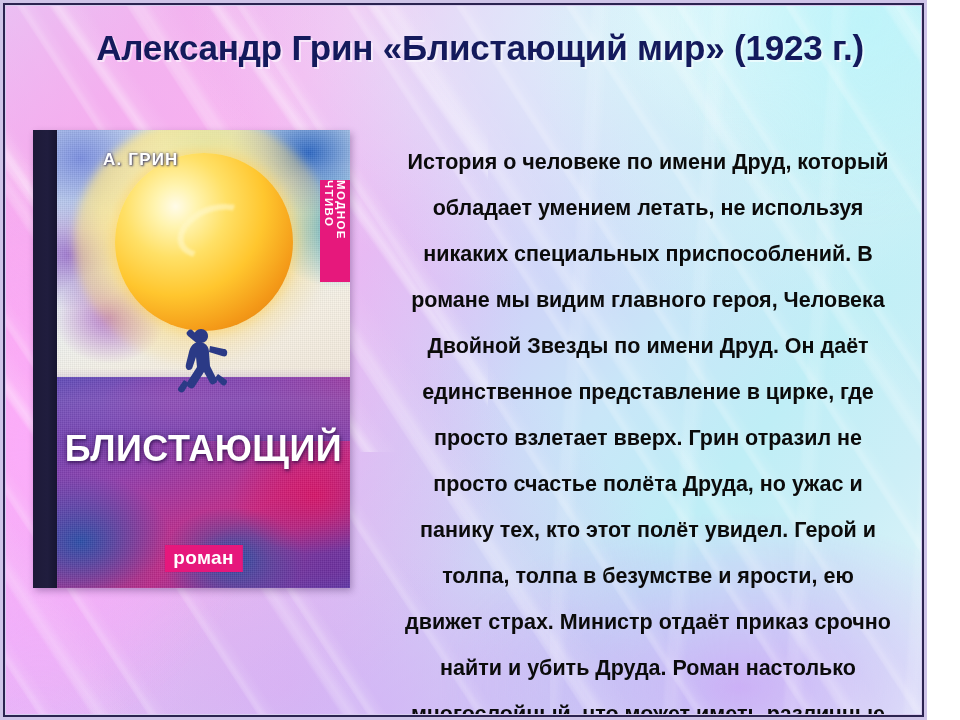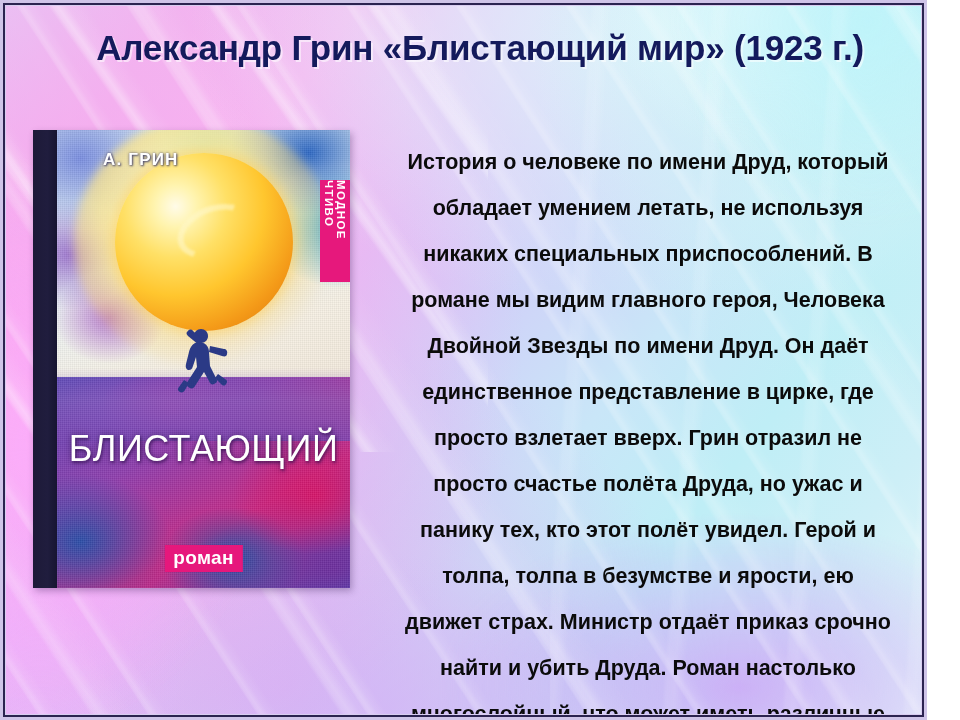--- a/index.html
+++ b/index.html
@@ -340,21 +340,21 @@
     color: #ffffff;
     letter-spacing: 1.4px;
   }
   .cover-title {
     position: absolute;
     left: 0; right: 0;
     top: 298px;
     text-align: center;
     color: #ffffff;
     font-size: 36px;
-    font-weight: normal;
+    font-weight: bold;
     line-height: 42px;
     letter-spacing: 0.5px;
     text-shadow: 0 0 6px rgba(50,20,80,0.6), 1px 2px 3px rgba(40,10,70,0.55);
   }
   .cover-title .l2 { display: block; }
   .cover-badge-roman {
     position: absolute;
     left: 50%;
     transform: translateX(-50%);
     top: 415px;

